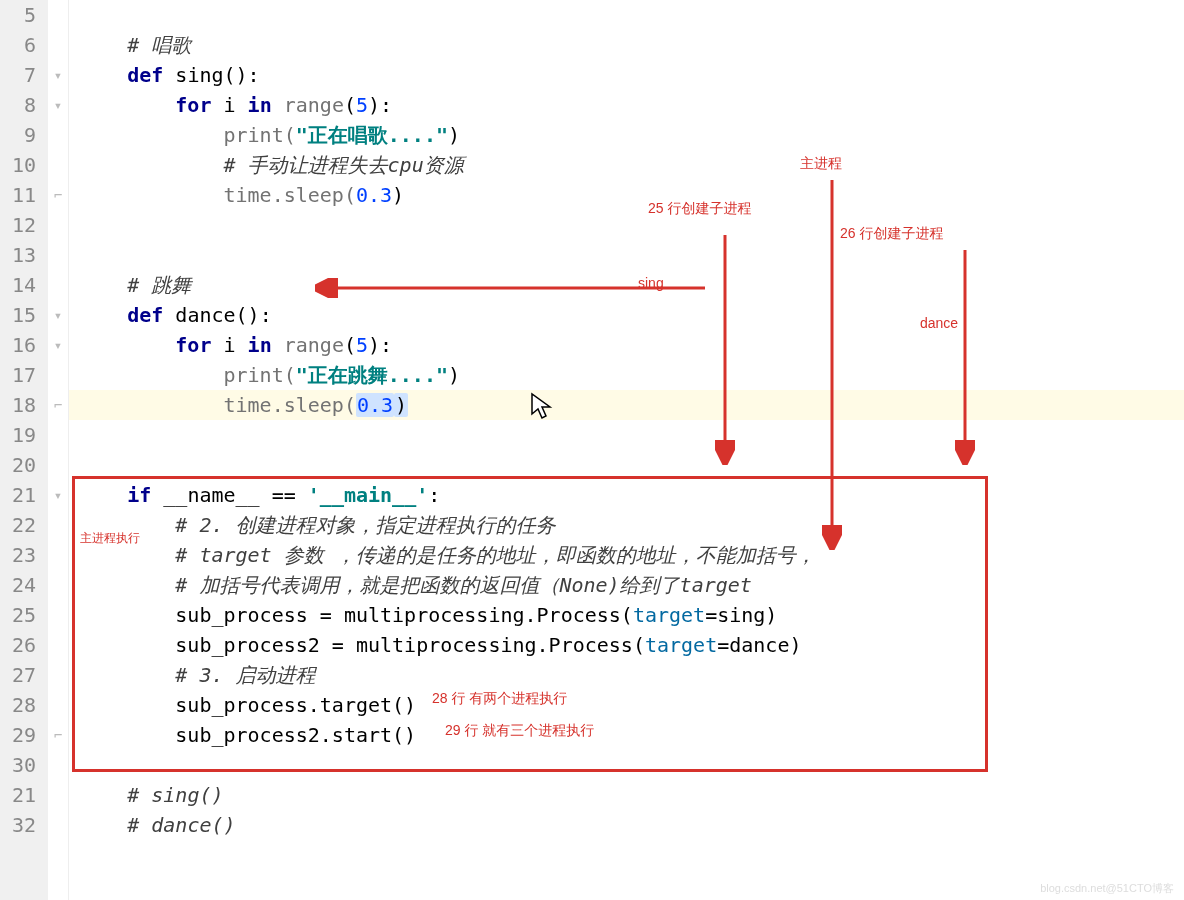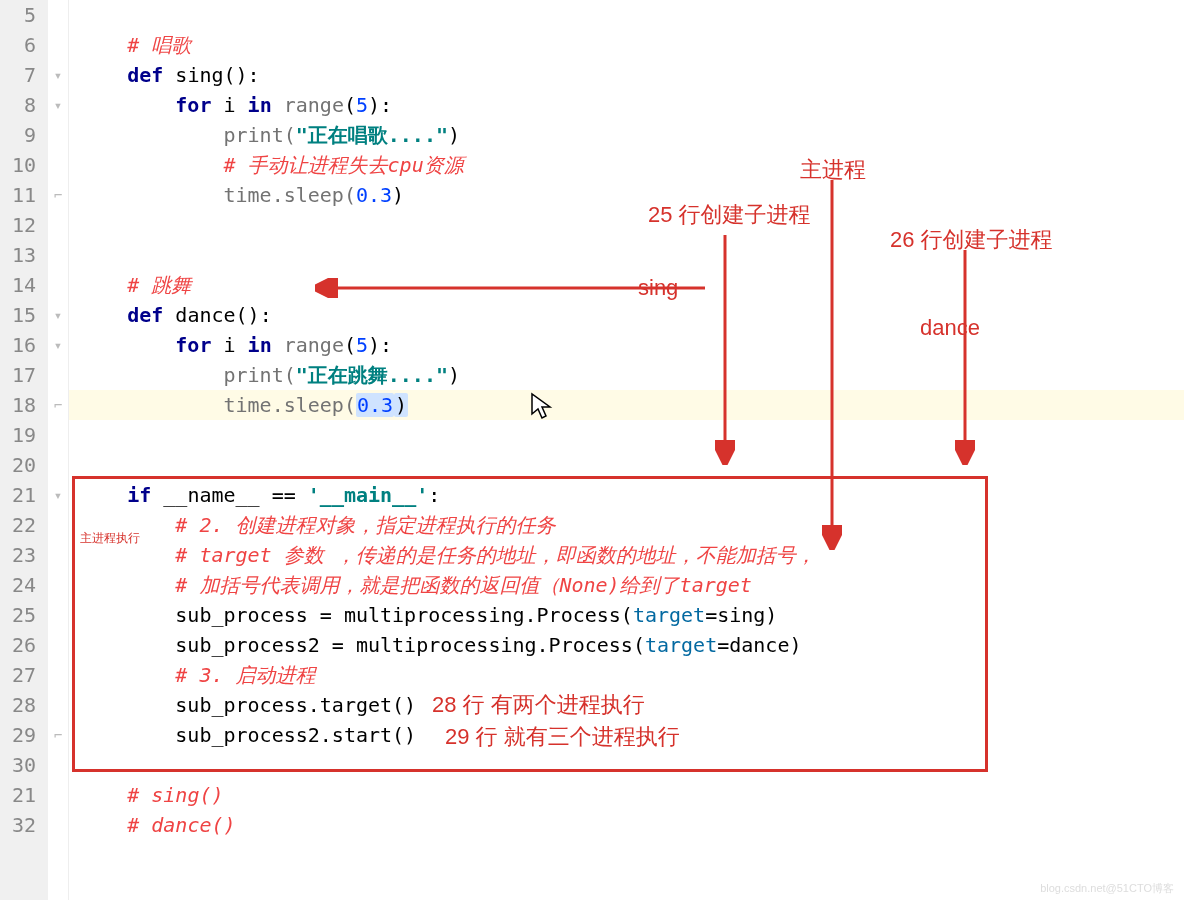--- a/index.html
+++ b/index.html
@@ -57,29 +57,29 @@
     position: relative;
     padding-left: 10px;
   }
   .line.hl {
     background: #fffbe6;
   }
   .kw { color: #00008b; font-weight: bold; }
   .fn { color: #000; }
   .str { color: #008080; font-weight: bold; }
   .num { color: #0040ff; }
-  .com { color: #ef4444; font-style: italic; }
+  .com { color: #404040; font-style: italic; }
   .call { color: #737373; }
   .param { color: #0369a1; }
 
   
   .anno {
     position: absolute;
     font-family: Arial, "Microsoft YaHei", sans-serif;
-    font-size: 22px;
+    font-size: 14px;
     color: #d6322c;
     white-space: nowrap;
   }
   .arrow-svg {
     position: absolute;
     pointer-events: none;
   }
   .red-box {
     position: absolute;
     border: 3px solid #d6322c;
@@ -201,21 +201,21 @@
     <div class="line"></div>
     <div class="line">    <span class="com"># sing()</span></div>
     <div class="line">    <span class="com"># dance()</span></div>
   </div>
 </div>
 
 <div class="red-box" style="left:72px; top:476px; width:910px; height:290px;"></div>
 
 <div class="anno" style="left:800px; top:155px;">主进程</div>
 <div class="anno" style="left:648px; top:200px;">25 行创建子进程</div>
-<div class="anno" style="left:890px; top:225px;">26 行创建子进程</div>
+<div class="anno" style="left:840px; top:225px;">26 行创建子进程</div>
 <div class="anno" style="left:638px; top:275px;">sing</div>
 <div class="anno" style="left:920px; top:315px;">dance</div>
 <div class="anno" style="left:80px; top:530px; font-size:12px;">主进程执行</div>
 <div class="anno" style="left:432px; top:690px;">28 行 有两个进程执行</div>
 <div class="anno" style="left:445px; top:722px;">29 行 就有三个进程执行</div>
 
 <svg class="arrow-svg" style="left:822px; top:180px; width:20px; height:370px;">
   <defs>
       <marker id="ah1" markerWidth="10" markerHeight="10" refX="5" refY="5" orient="auto">
         <path d="M0,0 L10,5 L0,10 z" fill="#d6322c"></path>

